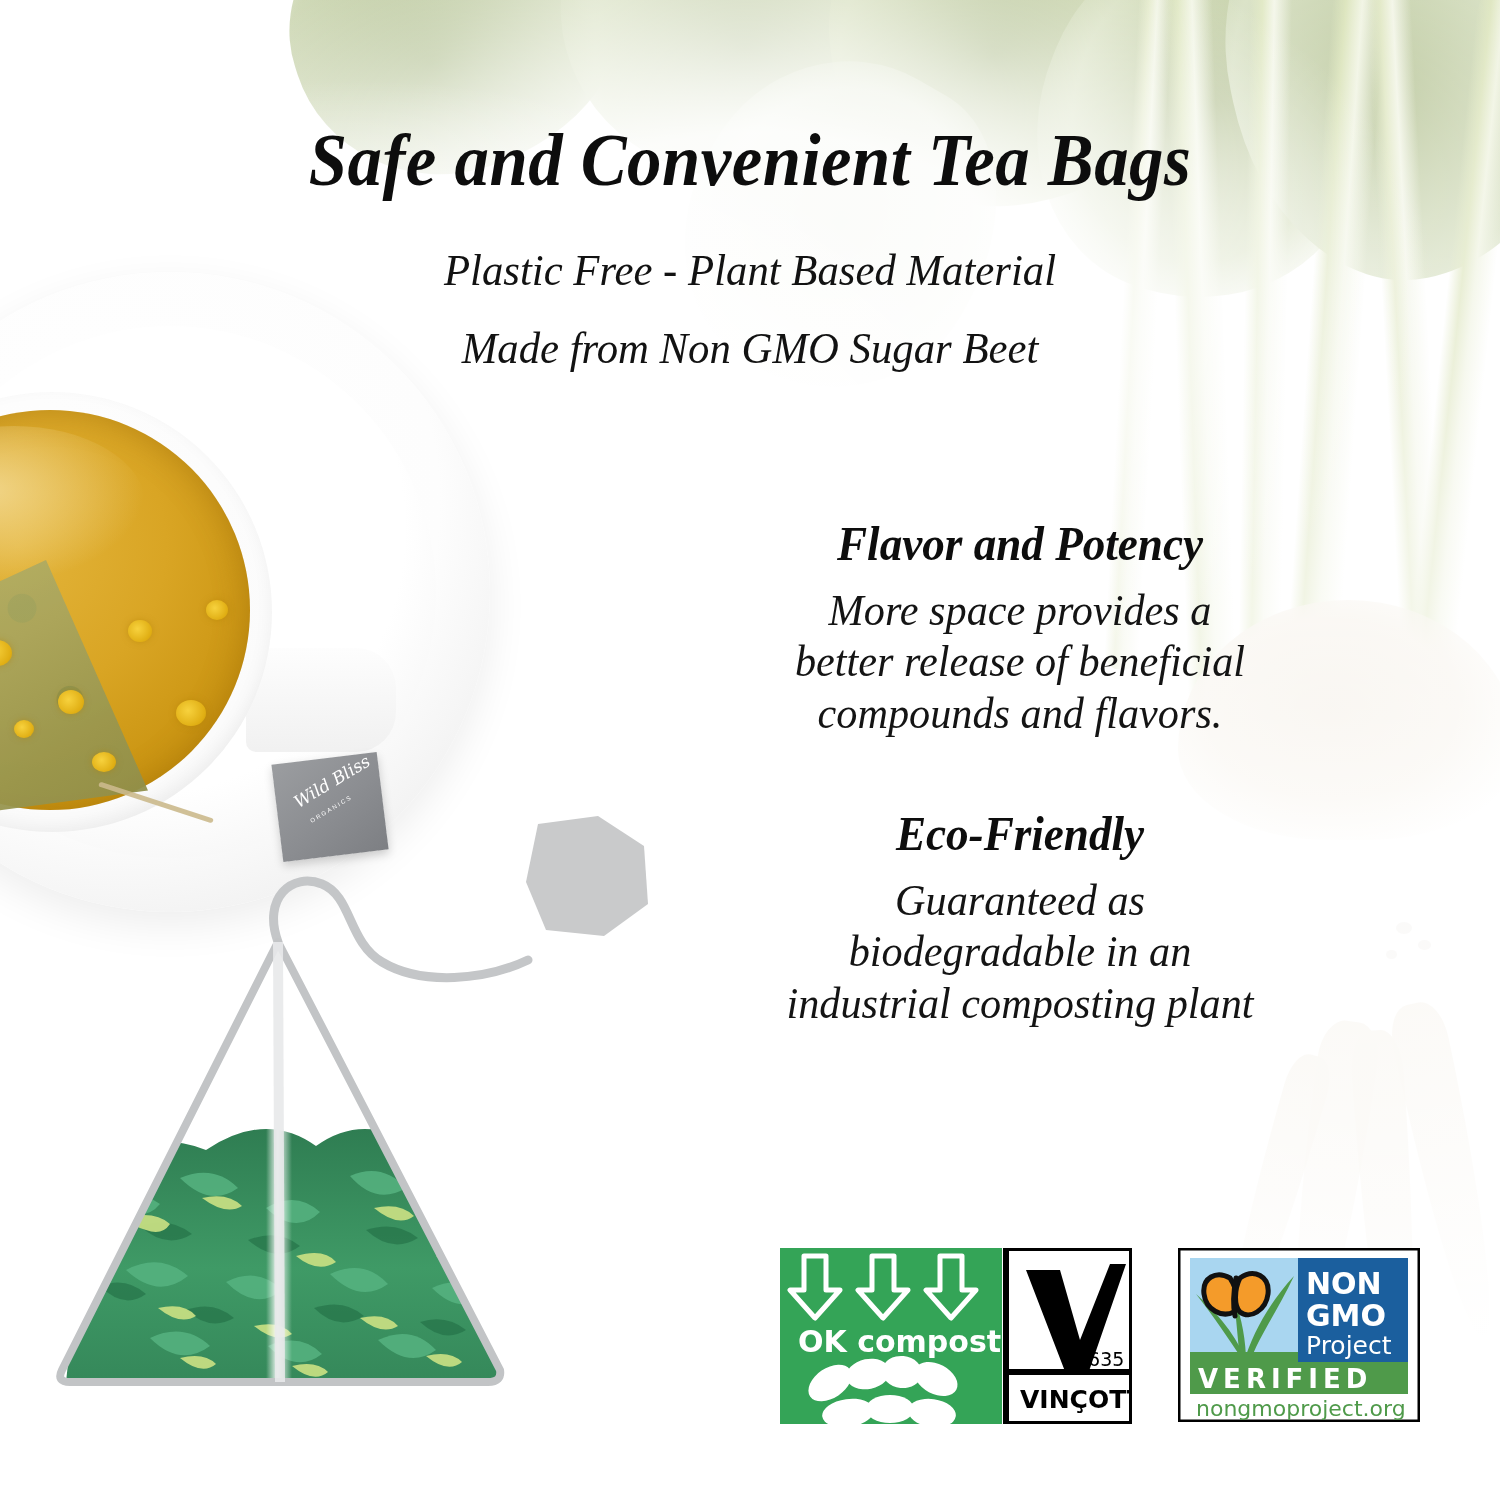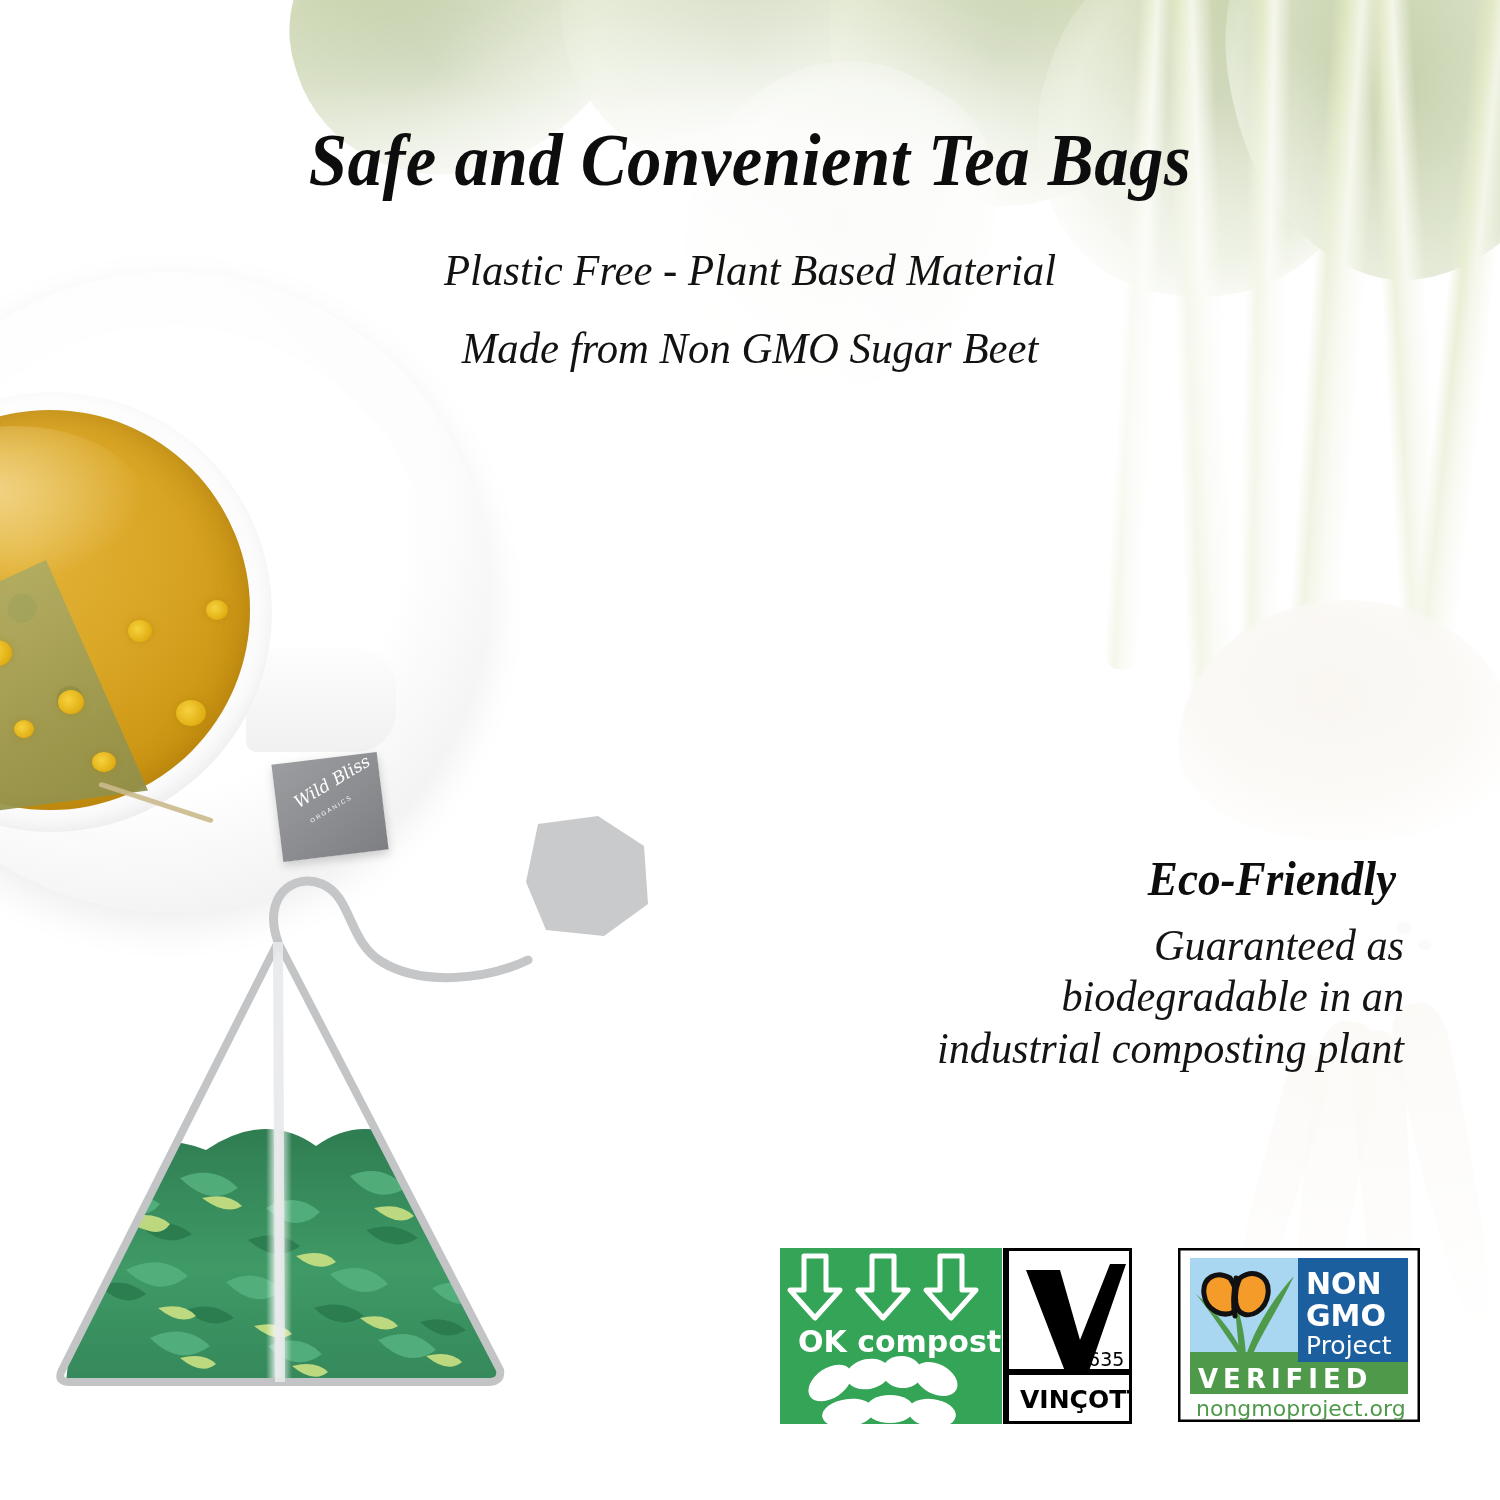--- a/index.html
+++ b/index.html
@@ -97,21 +97,21 @@
     font-family:"Liberation Serif",serif;font-style:italic;font-size:45px;color:#121212;
     transform:scaleX(.95);transform-origin:center;white-space:nowrap;}
   .sub1{top:244px;} .sub2{top:322px;}
 
   .block{position:absolute;width:800px;left:620px;text-align:center;}
   .block-title{font-family:"Liberation Serif",serif;font-weight:bold;font-style:italic;
     font-size:48px;color:#0d0d0d;transform:scaleX(.94);transform-origin:center;white-space:nowrap;}
   .block-body{font-family:"Liberation Serif",serif;font-style:italic;font-size:44px;
     color:#141414;line-height:1.17;transform:scaleX(.96);transform-origin:center;margin-top:14px;}
   #blk-flavor{top:516px;}
-  #blk-eco{top:851px;text-align:right;}
+  #blk-eco{top:806px;}
 
   
   .badges{position:absolute;left:780px;top:1248px;width:650px;height:190px;}
   .okc{position:absolute;left:0;top:0;width:352px;height:176px;}
   .ngmo{position:absolute;left:398px;top:0px;width:242px;height:174px;}
   .badge-label-hidden{position:absolute;width:1px;height:1px;overflow:hidden;clip:rect(0 0 0 0);}
 </style>
 </head>
 <body>
 
@@ -233,20 +233,28 @@
 
       <path d="M248,132 L470,560 Q472,572 458,572 L40,572 Q26,572 32,560 Z" fill="none" stroke="#c2c4c6" stroke-width="8" stroke-linejoin="round"></path>
       <path d="M248,132 L250,572" stroke="#e8e9ea" stroke-width="10" fill="none" opacity=".9"></path>
     </svg>
   </div>
 
   <div class="headline">Safe and Convenient Tea Bags</div>
   <div class="sub sub1">Plastic Free - Plant Based Material</div>
   <div class="sub sub2">Made from Non GMO Sugar Beet</div>
 
+  <div class="block" id="blk-flavor">
+    <div class="block-title">Flavor and Potency</div>
+    <div class="block-body">
+      <div>More space provides a</div>
+      <div>better release of beneficial</div>
+      <div>compounds and flavors.</div>
+    </div>
+  </div>
 
   <div class="block" id="blk-eco">
     <div class="block-title">Eco-Friendly</div>
     <div class="block-body">
       <div>Guaranteed as</div>
       <div>biodegradable in an</div>
       <div>industrial composting plant</div>
     </div>
   </div>
 

